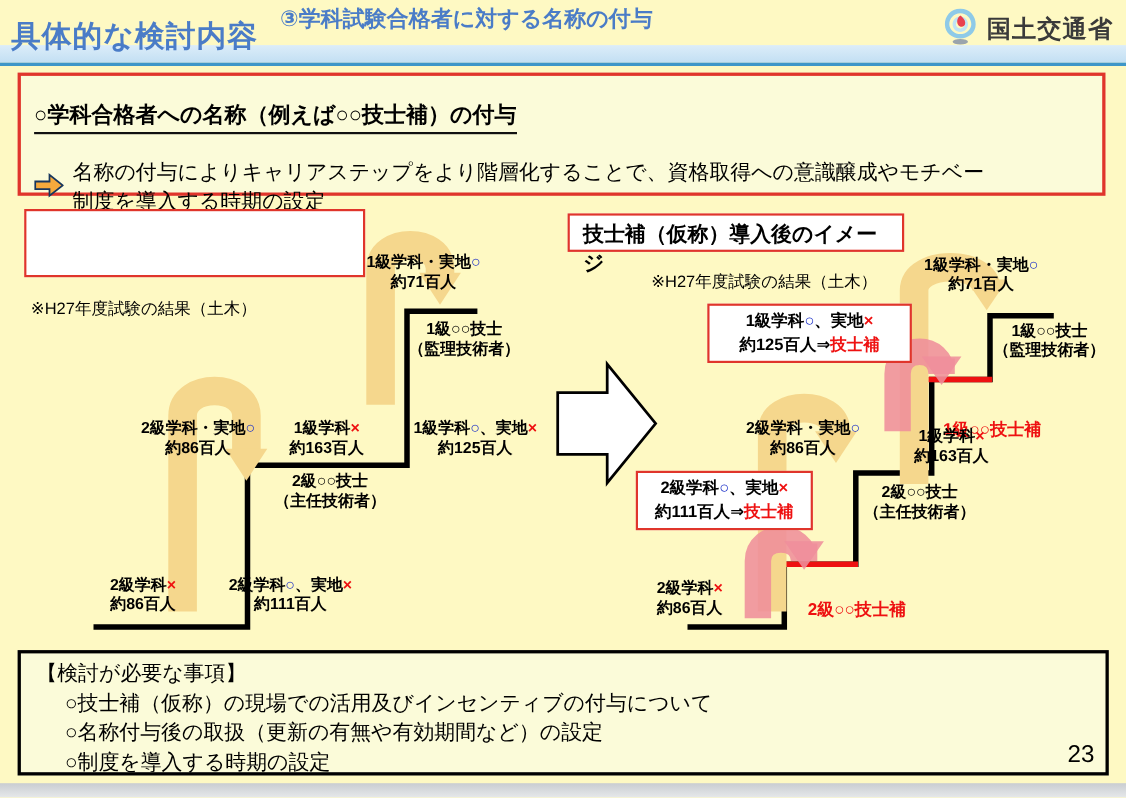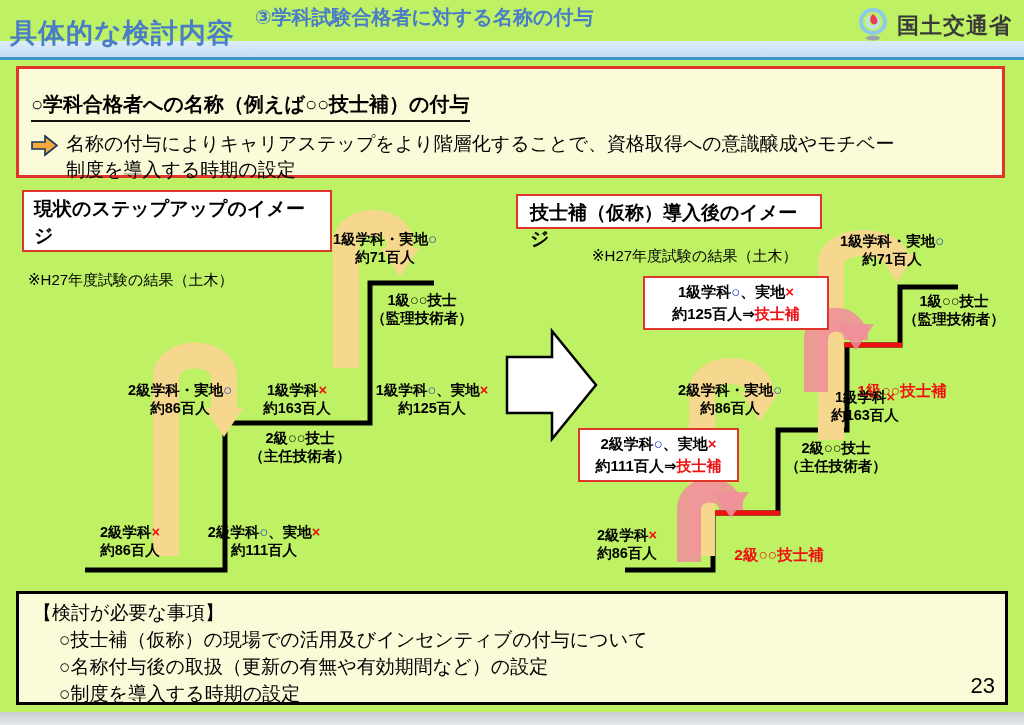--- a/index.html
+++ b/index.html
@@ -2,36 +2,36 @@
 <html style="--header-blue: #4A7CC7; --accent-red: #E0352B; --text-red: #EE1111; --mark-blue: #1E32C8; --cream-bg: #FBFBD9; --yellow-arrow: #F5D78D; --pink-arrow: #EF8E9B; --band-blue: #3E96C8;"><head>
 <meta charset="utf-8">
 <style>
   :root{
     --header-blue:#4A7CC7; --accent-red:#E0352B; --text-red:#EE1111;
     --mark-blue:#1E32C8; --cream-bg:#FBFBD9; --yellow-arrow:#F5D78D;
     --pink-arrow:#EF8E9B; --band-blue:#3E96C8;
   }
   *{margin:0;padding:0;box-sizing:border-box;}
   body{background:#eee;font-family:"Liberation Sans","DejaVu Sans",sans-serif;}
-  .slide{position:relative;width:1024px;height:725px;background:#bef264;overflow:hidden;color:#000;}
+  .slide{position:relative;width:1024px;height:725px;background:#fef9c3;overflow:hidden;color:#000;}
 
   
   .hdr{position:absolute;left:10px;top:4px;display:flex;align-items:flex-end;gap:20px;z-index:3;}
   .hdr-title{font-size:27px;font-weight:bold;color:var(--header-blue);letter-spacing:1px;}
   .hdr-sub{font-size:20px;font-weight:bold;color:var(--header-blue);padding-bottom:20px;}
   .logo{position:absolute;right:12px;top:6px;display:flex;align-items:center;gap:6px;z-index:3;}
   .logo-text{font-size:22px;font-weight:bold;color:#3a3a3a;letter-spacing:1px;}
   .band{position:absolute;left:0;top:41px;width:1024px;height:19px;
         background:linear-gradient(#DCEDF9,#C2DFF3);border-bottom:3px solid var(--band-blue);}
 
   
   .summary{position:absolute;left:16px;top:66px;width:989px;height:112px;background:var(--cream-bg);
            border:3px solid var(--accent-red);padding:22px 12px;z-index:2;}
   .summary-title{display:inline-block;font-size:20px;font-weight:bold;border-bottom:2.5px solid #111;padding-bottom:2px;}
-  .summary-body{display:flex;gap:8px;margin-top:9px;font-size:19px;line-height:1.35;}
+  .summary-body{display:flex;gap:8px;margin-top:23px;font-size:19px;line-height:1.35;align-items:center;}
   .summary-body .arrow-bullet{flex:0 0 auto;margin-top:3px;}
 
   
   .dbox{position:absolute;background:#fff;border:2.5px solid var(--accent-red);
         font-weight:bold;z-index:2;}
   .dbox-left{left:22px;top:190px;width:310px;height:62px;font-size:19px;line-height:1.4;padding:4px 10px;}
   .dbox-right{left:516px;top:194px;width:306px;height:35px;font-size:19px;padding:4px 12px;}
   .note{position:absolute;font-size:15px;z-index:2;}
   .note-left{left:28px;top:271px;}
   .note-right{left:592px;top:247px;}
@@ -130,21 +130,20 @@
     <path class="ya" d="M831,440 V264 C831,236 897,236 897,264 V256"></path>
     <polygon class="yah" points="878,254 916,254 897,282"></polygon>
 
     <path class="pa" d="M689,562 V510 C689,484 731,484 731,510 V494"></path>
     <polygon class="pah" points="713,492 749,492 731,518"></polygon>
     <path class="pa" d="M816,392 V340 C816,313 856,313 856,340 V326"></path>
     <polygon class="pah" points="838,324 874,324 856,350"></polygon>
   </svg>
 
   <div class="dbox dbox-left">
-    <div>現状のステップアップのイメージ</div>
   </div>
   <div class="note note-left">※H27年度試験の結果（土木）</div>
 
   <div class="dbox dbox-right">技士補（仮称）導入後のイメージ</div>
   <div class="note note-right">※H27年度試験の結果（土木）</div>
 
   <div class="lbl pl1">
     <div><span>1級学科・実地</span><span class="mo">○</span></div>
     <div>約71百人</div>
   </div>

